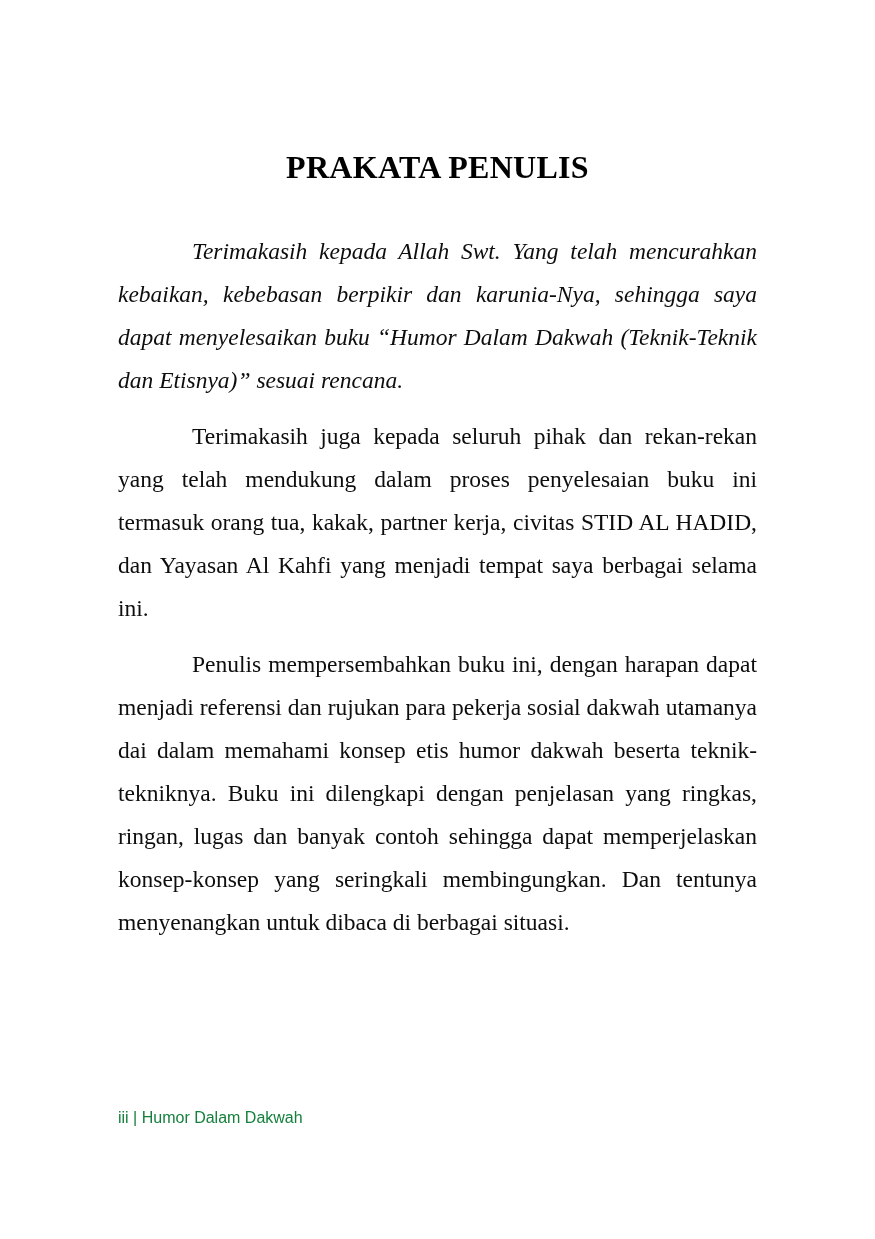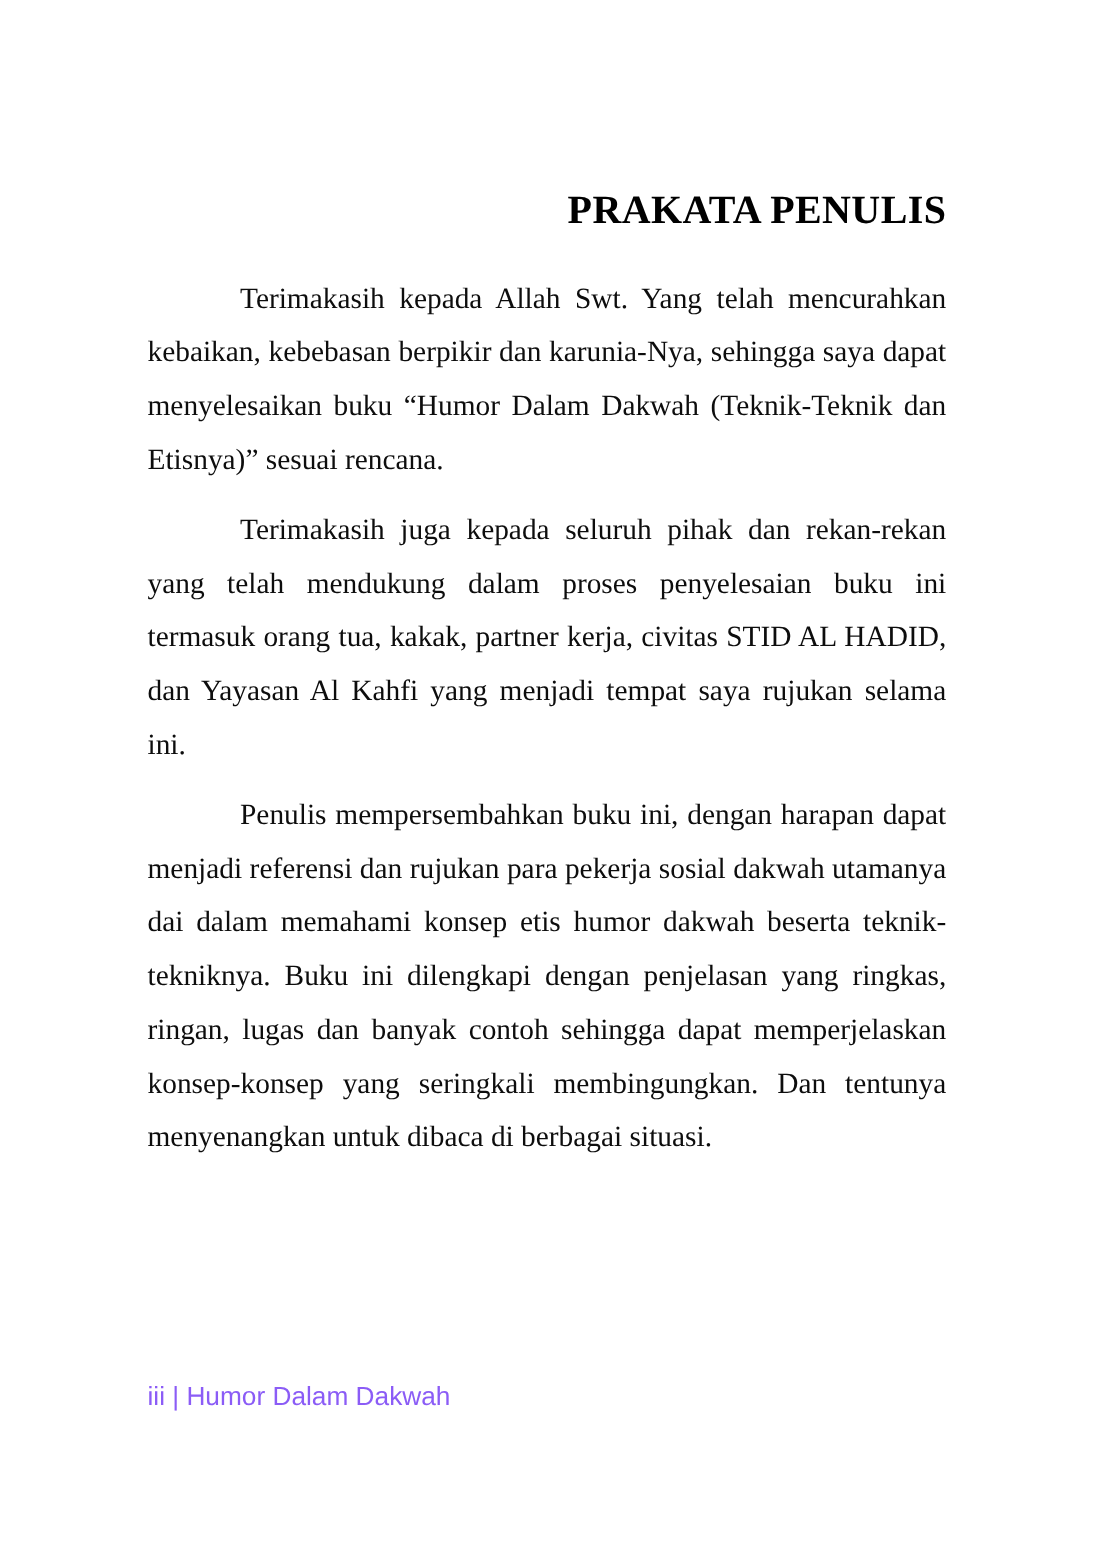--- a/index.html
+++ b/index.html
@@ -21,64 +21,65 @@
     left: 118px;
     top: 0;
     width: 639px;
   }
   .doc-title {
     font-family: "Liberation Serif", "DejaVu Serif", serif;
     font-weight: bold;
     font-size: 32px;
     line-height: 1.2;
     color: #000000;
-    text-align: right;
+    text-align: center;
     margin: 0;
     padding-top: 148px;
     letter-spacing: 0.3px;
   }
   .body-text {
     font-family: "Liberation Serif", "DejaVu Serif", serif;
     font-size: 23.5px;
     line-height: 43px;
     color: #0d0d0d;
     text-align: justify;
     text-justify: inter-word;
     margin: 0;
     text-indent: 74px;
   }
   .body-text.first {
-    margin-top: 32px;
+    margin-top: 44px;
+    font-style: italic;
   }
   .body-text + .body-text {
     margin-top: 13px;
   }
   .footer {
     position: absolute;
     left: 118px;
     top: 1105px;
     font-family: "Liberation Sans", "DejaVu Sans", sans-serif;
-    font-size: 21px;
+    font-size: 16px;
     line-height: 26px;
-    color: #8b5cf6;
+    color: #15803d;
     white-space: pre;
   }
 </style>
 </head>
 <body>
 
 <div class="page">
 
   <div class="content">
 
     <h1 class="doc-title">PRAKATA PENULIS</h1>
 
     <p class="body-text first">Terimakasih kepada Allah Swt. Yang telah mencurahkan kebaikan, kebebasan berpikir dan karunia-Nya, sehingga saya dapat menyelesaikan buku “Humor Dalam Dakwah (Teknik-Teknik dan Etisnya)” sesuai rencana.</p>
 
-    <p class="body-text">Terimakasih juga kepada seluruh pihak dan rekan-rekan yang telah mendukung dalam proses penyelesaian buku ini termasuk orang tua, kakak, partner kerja, civitas STID AL HADID, dan Yayasan Al Kahfi yang menjadi tempat saya rujukan selama ini.</p>
+    <p class="body-text">Terimakasih juga kepada seluruh pihak dan rekan-rekan yang telah mendukung dalam proses penyelesaian buku ini termasuk orang tua, kakak, partner kerja, civitas STID AL HADID, dan Yayasan Al Kahfi yang menjadi tempat saya berbagai selama ini.</p>
 
     <p class="body-text">Penulis mempersembahkan buku ini, dengan harapan dapat menjadi referensi dan rujukan para pekerja sosial dakwah utamanya dai dalam memahami konsep etis humor dakwah beserta teknik-tekniknya. Buku ini dilengkapi dengan penjelasan yang ringkas, ringan, lugas dan banyak contoh sehingga dapat memperjelaskan konsep-konsep yang seringkali membingungkan. Dan tentunya menyenangkan untuk dibaca di berbagai situasi.</p>
 
 
   </div>
 
   <div class="footer">iii | Humor Dalam Dakwah</div>
 
 </div>
 

